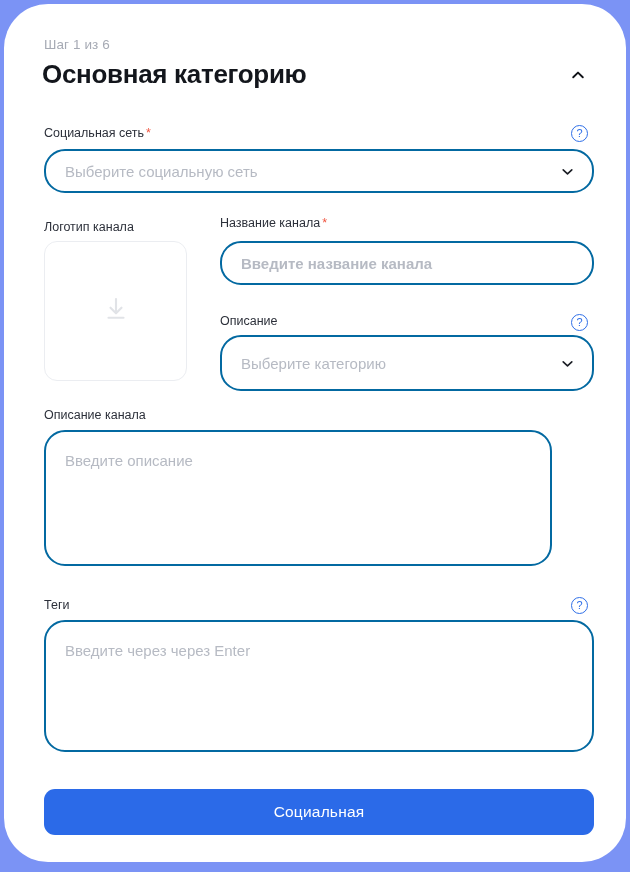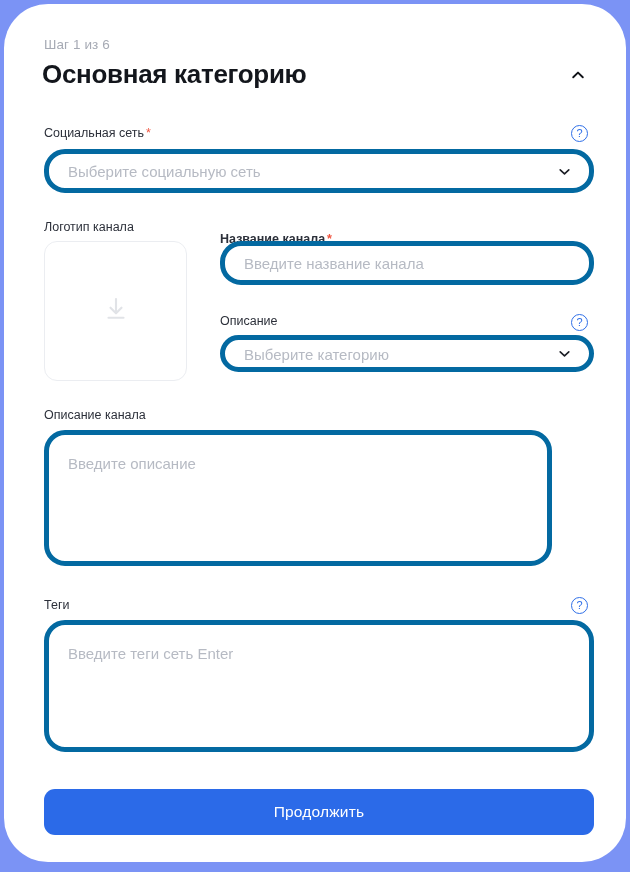--- a/index.html
+++ b/index.html
@@ -99,21 +99,21 @@
     justify-content: center;
     box-sizing: border-box;
     cursor: pointer;
     font-family: "Liberation Sans", sans-serif;
   }
 
   .control {
     position: absolute;
     box-sizing: border-box;
     background: #ffffff;
-    border: 5px solid #0369a1;
+    border: 2px solid #0369a1;
     border-radius: 21px;
   }
   .control .ph {
     position: absolute;
     left: 19px;
     top: 50%;
     transform: translateY(-50%);
     font-size: 15px;
     color: #b6bac3;
     white-space: nowrap;
@@ -140,26 +140,26 @@
   #f-social     { left: 40px;  top: 145px; width: 550px; height: 44px; }
 
   #lbl-logo     { left: 40px;  top: 216px; }
   #f-logo       {
     left: 40px; top: 237px; width: 143px; height: 140px;
     border: 1px solid #ebedf1; border-radius: 13px;
     display: flex; align-items: center; justify-content: center;
     cursor: pointer;
   }
 
-  #lbl-name     { left: 216px; top: 228px; font-weight: bold; }
-  #f-name       { left: 216px; top: 237px; width: 374px; height: 44px; }
+  #lbl-name     { left: 216px; top: 212px; }
+  #f-name       { left: 216px; top: 237px; width: 374px; height: 44px; font-weight: bold; }
 
   #lbl-category { left: 216px; top: 310px; }
   #help-category{ right: 38px; top: 310px; }
-  #f-category   { left: 216px; top: 331px; width: 374px; height: 37px; }
+  #f-category   { left: 216px; top: 331px; width: 374px; height: 56px; }
 
   #lbl-desc     { left: 40px;  top: 404px; }
   #f-desc       { left: 40px;  top: 426px; width: 508px; height: 136px; }
 
   #lbl-tags     { left: 40px;  top: 594px; }
   #help-tags    { right: 38px; top: 593px; }
   #f-tags       { left: 40px;  top: 616px; width: 550px; height: 132px; }
 
   
   .submit-btn {
@@ -243,19 +243,19 @@
     <label class="field-label" id="lbl-desc">Описание канала</label>
     <div class="control textarea" id="f-desc">
       <span class="ph">Введите описание</span>
     </div>
 
     <label class="field-label" id="lbl-tags">Теги</label>
     <div class="help-icon" id="help-tags">
       <span>?</span>
     </div>
     <div class="control textarea" id="f-tags">
-      <span class="ph">Введите теги сеть Enter</span>
-    </div>
-
-    <button class="submit-btn">Продолжить</button>
+      <span class="ph">Введите через через Enter</span>
+    </div>
+
+    <button class="submit-btn">Социальная</button>
 
   </div>
 </div>
 
 </body></html>

